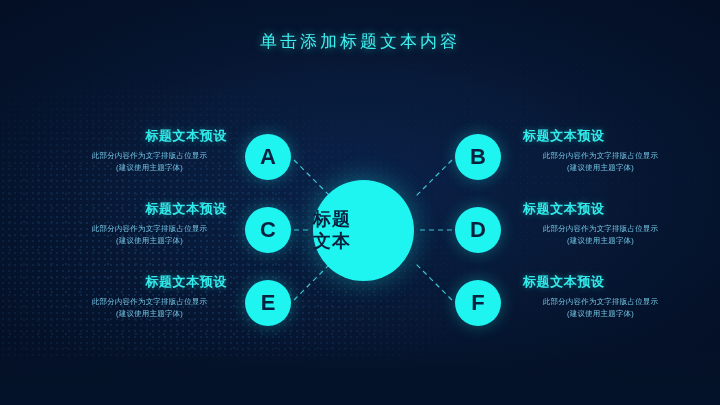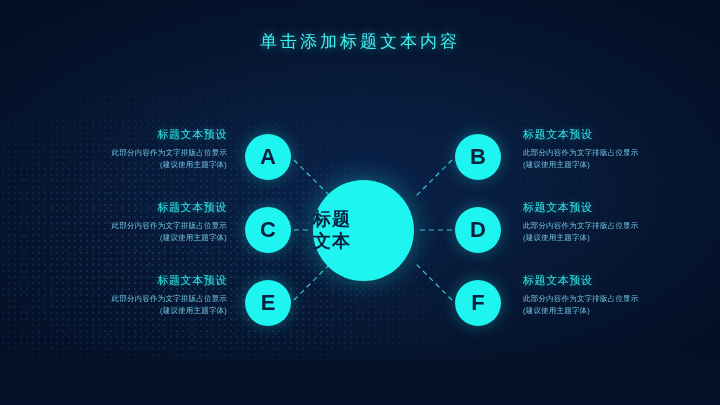--- a/index.html
+++ b/index.html
@@ -148,34 +148,35 @@
   .tblock.right { text-align: left; }
 
   .tblock.left.r1  { left: 72px;  top: 127px; }
   .tblock.left.r2  { left: 72px;  top: 200px; }
   .tblock.left.r3  { left: 72px;  top: 273px; }
   .tblock.right.r1 { left: 523px; top: 127px; }
   .tblock.right.r2 { left: 523px; top: 200px; }
   .tblock.right.r3 { left: 523px; top: 273px; }
 
   .t-head {
-    font-size: 11px;
-    font-weight: normal;
+    font-size: 13px;
+    font-weight: bold;
     color: #31ebea;
     letter-spacing: 0.6px;
     text-shadow: 0 0 6px rgba(40,225,225,0.4);
     margin-bottom: 5px;
     white-space: nowrap;
   }
   .t-line {
     font-size: 7.5px;
     color: #74c6e6;
     letter-spacing: 0.2px;
     line-height: 1.55;
     white-space: nowrap;
+    text-align: center;
   }
 </style>
 </head>
 <body>
 
 <div id="slide">
 
   <div class="bg-base"></div>
   <div class="bg-dots"></div>
   <div class="bg-dots-2"></div>

